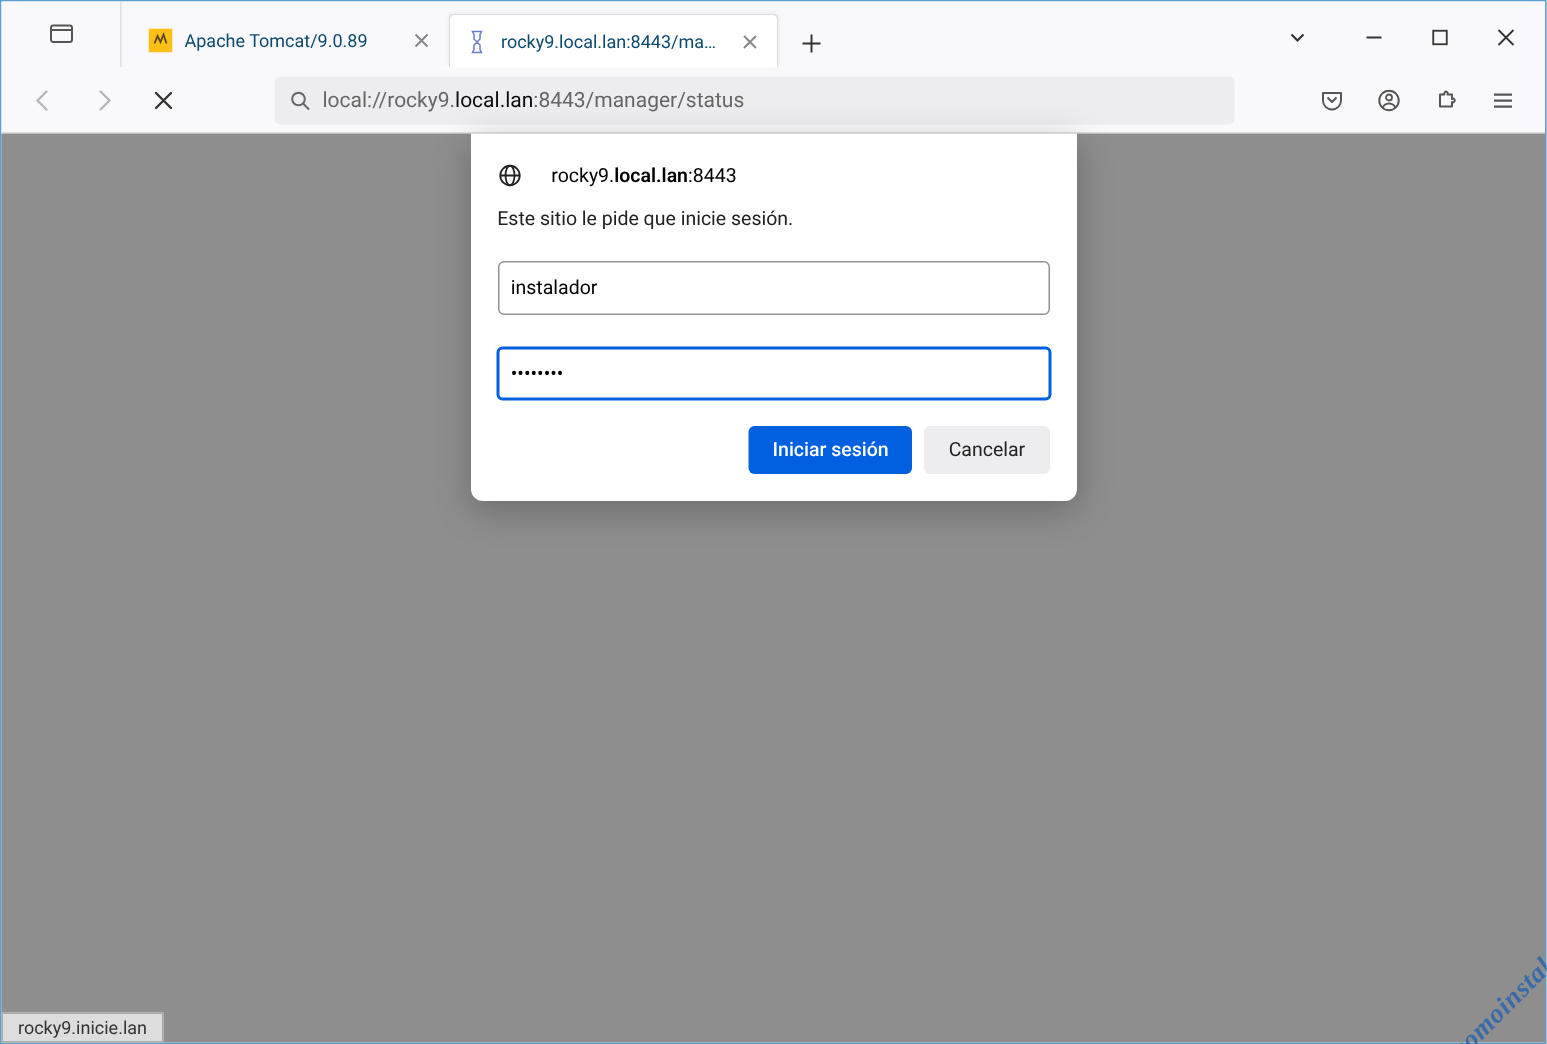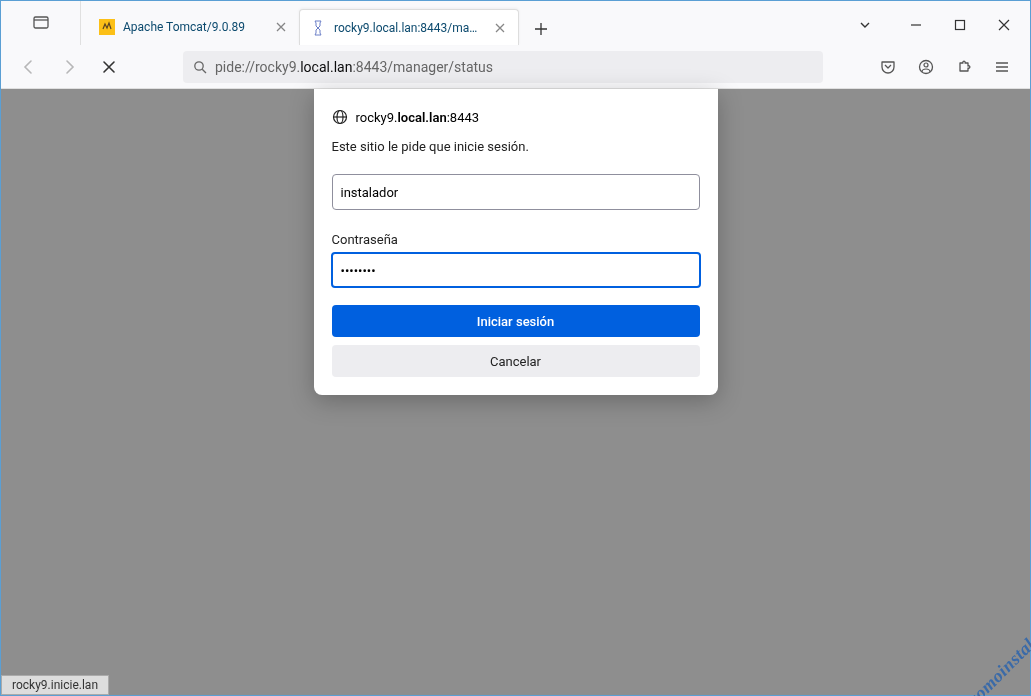--- a/index.html
+++ b/index.html
@@ -26,27 +26,27 @@
     .nav-btn { width: 32px; height: 32px; display: flex; align-items: center; justify-content: center; border-radius: 4px; cursor: pointer; color: #555; }
     .nav-btn.disabled { opacity: 0.4; cursor: default; }
     .urlbar { flex: 1; height: 32px; max-width: 640px; margin: 0 auto 0 50px; background: #ededf0; border-radius: 4px; display: flex; align-items: center; padding: 0 10px; gap: 8px; font-size: 14px; color: #666; }
     .urlbar .url-text { flex: 1; overflow:hidden; text-overflow:ellipsis; white-space:nowrap; }
     .urlbar .url-domain { color: #0c0c0d; }
     .right-icons { display: flex; gap: 6px; margin-left: auto; }
 
     .content-area { flex: 1; background: #8e8e8e; position: relative; }
     
     .auth-dialog { position: absolute; top: 0; left: 50%; transform: translateX(-50%); width: 404px; background: #fff; border-radius: 0 0 8px 8px; box-shadow: 0 6px 24px rgba(0,0,0,0.25); padding: 20px 18px 18px 18px; }
-    .dialog-host { display: flex; align-items: center; gap: 8px; font-size: 13px; margin-bottom: 14px; }
+    .dialog-host { display: flex; align-items: center; gap: 20px; font-size: 13px; margin-bottom: 14px; }
     .dialog-host b { font-weight: 600; }
     .dialog-msg { font-size: 13px; color: #222; margin-bottom: 20px; margin-top: 12px; }
     .field-label { font-size: 13px; color: #222; margin-bottom: 6px; display: block; }
     .text-input { width: 100%; height: 36px; border: 1px solid #8f8f9d; border-radius: 4px; padding: 16px 8px; font-size: 13px; margin-bottom: 22px; outline: none; }
     .text-input.focused { border: 2px solid #0060df; margin-bottom: 21px; margin-top: -1px; margin-left:-1px; width: calc(100% + 2px); }
-    .dialog-buttons { display: flex; justify-content: flex-start; gap: 8px; margin-top: -4px; flex-direction: column; }
+    .dialog-buttons { display: flex; justify-content: flex-end; gap: 8px; margin-top: -4px; }
     .btn { height: 32px; padding: 0 16px; border-radius: 4px; font-size: 13px; cursor: pointer; border: none; }
     .btn-primary { background: #0060df; color: #fff; font-weight: 500; }
     .btn-secondary { background: #ededf0; color: #222; }
     
     .status-bar { position: absolute; bottom: 0; left: 0; background: #ddd; border: 1px solid #aaa; padding: 2px 10px; font-size: 12px; color: #333; }
     
     .watermark { position: absolute; bottom: -8px; right: -8px; width: 160px; height: 160px; overflow: hidden; pointer-events:none; }
     .watermark-text { position: absolute; bottom: 36px; right: -44px; transform: rotate(-45deg); font-size: 18px; font-family: Georgia, serif; font-style: italic; font-weight: bold; color: #3a6aa8; letter-spacing: 0.5px; }
 
     svg { display: block; }
@@ -136,21 +136,21 @@
     <div class="nav-btn">
       <svg width="14" height="14" viewBox="0 0 14 14">
           <path d="M2 2 L12 12 M12 2 L2 12" stroke="#333" stroke-width="1.6" stroke-linecap="round"></path>
         </svg>
     </div>
     <div class="urlbar">
       <svg width="14" height="14" viewBox="0 0 14 14">
           <circle cx="6" cy="6" r="4.2" fill="none" stroke="#666" stroke-width="1.3"></circle>
           <line x1="9.2" y1="9.2" x2="13" y2="13" stroke="#666" stroke-width="1.3"></line>
         </svg>
-      <span class="url-text"><span>pide://rocky9.</span><span class="url-domain">local.lan</span><span>:8443/manager/status</span></span>
+      <span class="url-text"><span>local://rocky9.</span><span class="url-domain">local.lan</span><span>:8443/manager/status</span></span>
     </div>
     <div class="right-icons">
       <div class="nav-btn">
         <svg width="16" height="16" viewBox="0 0 16 16">
             <path d="M2 3 h12 v5 a6 6 0 0 1 -12 0 z M5 6 l3 3 l3 -3" fill="none" stroke="#555" stroke-width="1.3" stroke-linejoin="round"></path>
           </svg>
       </div>
       <div class="nav-btn">
         <svg width="16" height="16" viewBox="0 0 16 16">
             <circle cx="8" cy="8" r="6.5" fill="none" stroke="#555" stroke-width="1.3"></circle>
@@ -176,21 +176,20 @@
       <div class="dialog-host">
         <svg width="16" height="16" viewBox="0 0 16 16">
             <circle cx="8" cy="8" r="6.5" fill="none" stroke="#222" stroke-width="1.2"></circle>
             <ellipse cx="8" cy="8" rx="3" ry="6.5" fill="none" stroke="#222" stroke-width="1.2"></ellipse>
             <line x1="1.5" y1="8" x2="14.5" y2="8" stroke="#222" stroke-width="1.2"></line>
           </svg>
         <span><span>rocky9.</span><b>local.lan</b><span>:8443</span></span>
       </div>
       <div class="dialog-msg">Este sitio le pide que inicie sesión.</div>
       <input type="text" class="text-input" value="instalador" style="">
-      <label class="field-label">Contraseña</label>
       <input type="text" class="text-input focused" value="••••••••" style="">
       <div class="dialog-buttons">
         <button class="btn btn-primary">Iniciar sesión</button>
         <button class="btn btn-secondary">Cancelar</button>
       </div>
     </div>
 
     <div class="status-bar">rocky9.inicie.lan</div>
 
     <div class="watermark">

